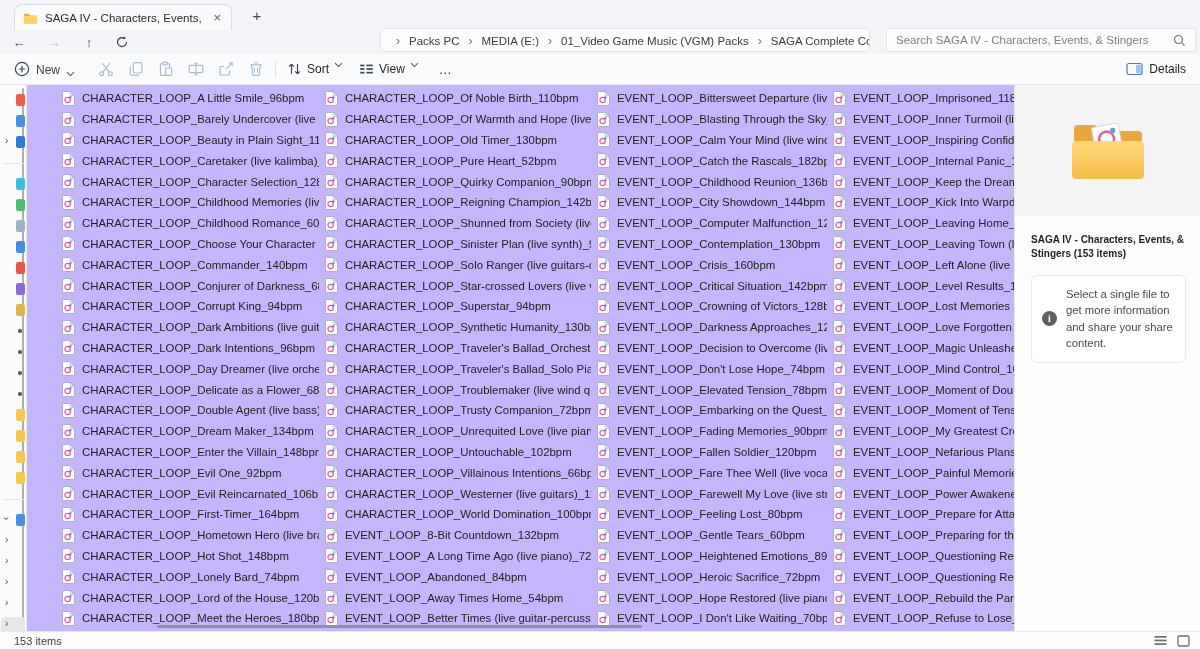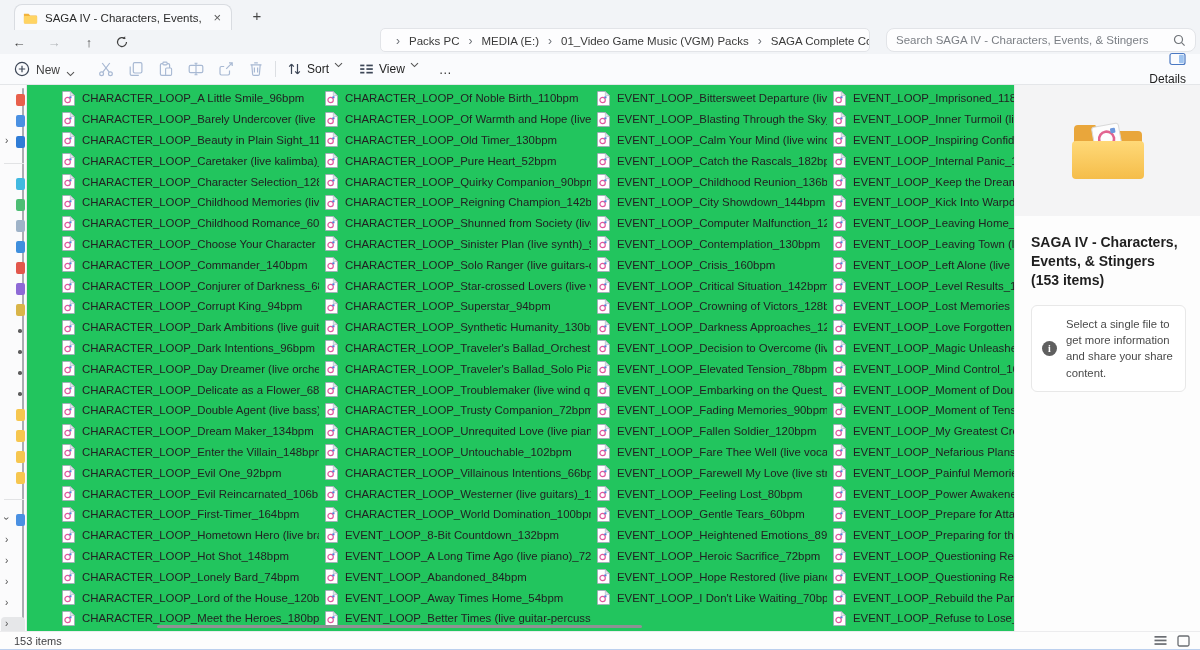--- a/index.html
+++ b/index.html
@@ -25,60 +25,60 @@
   .navbtn { font-size:13px; color:#414141; width:18px; text-align:center; }
   .navbtn.disabled { color:#b3b6ba; }
 
   .addresspill { position:absolute; left:380px; top:-2px; width:490px; height:24px; background:#fdfdfe;
                  border:1px solid #e2e4e8; border-radius:5px; display:flex; align-items:center;
                  padding:0 8px; overflow:hidden; white-space:nowrap; }
   .crumb { font-size:11.5px; color:#3a3a3a; padding:1px 2px; }
   .bc-sep { font-size:12px; color:#6b6f75; padding:0 7px; }
 
   .searchpill { position:absolute; left:886px; top:-2px; width:310px; height:24px; background:#fdfdfe;
-                border:1px solid #e2e4e8; border-radius:8px; display:flex; align-items:center; padding:0 9px; }
+                border:1px solid #e2e4e8; border-radius:2px; display:flex; align-items:center; padding:0 9px; }
   .searchpill input { flex:1; border:none; outline:none; background:transparent; font-size:11.5px;
                       color:#333; font-family:"Liberation Sans",sans-serif; }
   .searchpill input::placeholder { color:#7b7f85; }
 
   
   .tb-new { display:flex; align-items:flex-end; gap:6px; margin-left:14px; font-size:12px; color:#404040; }
   .tb-iconset { display:flex; align-items:center; gap:13px; margin-left:22px; opacity:.75; }
   .tb-ic { width:17px; height:17px; display:flex; align-items:center; justify-content:center; }
   .tb-div { width:1px; height:16px; background:#dcdfe3; margin:0 11px; }
   .tb-drop { display:flex; align-items:flex-start; gap:5px; font-size:12px; color:#1f1f1f; margin-right:16px; }
   .tb-more { font-size:13px; color:#333; letter-spacing:1px; margin-left:4px; }
-  .tb-details { position:absolute; right:14px; display:flex; align-items:flex-end; gap:6px;
-                font-size:12px; color:#1f1f1f;flex-direction:column; }
+  .tb-details { position:absolute; right:14px; display:flex; align-items:flex-start; gap:6px;
+                font-size:12px; color:#1f1f1f; }
 
   
   .sidebar { position:absolute; top:85px; left:0; width:27px; bottom:18px; background:#fbfbfc; overflow:hidden; }
   .sb-vline { position:absolute; top:3px; bottom:8px; left:22px; width:2px; background:#aaadb2; border-radius:2px; }
   .sb-edge { position:absolute; top:0; bottom:0; left:26px; width:1px; background:#e7e8ea; }
   .sb-row { position:absolute; left:1px; width:24px; height:17px; }
   .sb-row.hl { background:#e6e7e9; border-radius:4px; height:19px; }
   .sb-ic { position:absolute; left:15px; top:2px; width:9px; height:12px; border-radius:2px; }
   .sb-chev { position:absolute; left:4px; top:1px; font-size:10px; color:#4c4c4c; }
   .sb-chev.down { transform:rotate(90deg); display:inline-block; }
   .sb-dot { position:absolute; left:17px; top:6px; width:3.5px; height:3.5px; background:#5d5d5d; border-radius:50%; }
   .sb-sep { position:absolute; left:4px; width:20px; height:1px; background:#e2e3e5; }
 
   
-  .content { position:absolute; top:85px; left:27px; width:988px; bottom:18px; background:#22c55e; overflow:hidden; }
+  .content { position:absolute; top:85px; left:27px; width:988px; bottom:18px; background:#c4b5fd; overflow:hidden; }
   .file-col { position:absolute; top:3px; overflow:hidden; }
   .file-row { display:flex; align-items:center; height:20.8px; white-space:nowrap; }
   .file-row svg { flex:0 0 auto; margin:0 7px 0 1px; }
   .file-label { font-size:11.4px; color:#222; }
   .hscroll { position:absolute; left:130px; bottom:3px; width:485px; height:3px; background:#8f9194; border-radius:2px; }
   .content-edge { position:absolute; top:85px; bottom:18px; left:1014px; width:1px; background:#e8e8ea; }
 
   
   .panel { position:absolute; top:85px; right:0; width:185px; bottom:18px; background:#fdfdfd; }
   .panel-hero { height:131px; background:#f4f4f5; display:flex; align-items:center; justify-content:center; }
-  .panel-title { margin:17px 16px 0 16px; font-size:14px; font-weight:bold; color:#1f1f1f; line-height:1.35; }
+  .panel-title { margin:17px 16px 0 16px; font-size:10px; font-weight:bold; color:#1f1f1f; line-height:1.35; }
   .panel-card { margin:15px 14px 0 16px; background:#fff; border:1px solid #e8e8e8; border-radius:6px;
                 padding:10px 10px; display:flex; gap:9px; align-items:center; }
   .info-ic { flex:0 0 auto; width:15px; height:15px; border-radius:50%; background:#5f5f5f; color:#fff;
              font-size:10px; font-weight:bold; text-align:center; line-height:15px; font-family:"Liberation Serif",serif; }
   .panel-card-text { font-size:11.3px; color:#4a4a4a; line-height:1.45; }
 
   
   .statusbar { position:absolute; left:0; right:0; bottom:0; height:18px; background:#fdfdfd;
                border-top:1px solid #ececee; display:flex; align-items:center; }
   .status-count { font-size:11px; color:#3f3f42; margin-left:14px; }
@@ -889,20 +889,29 @@
   </svg>
         <span class="file-label">EVENT_LOOP_Decision to Overcome (live piano)_78bpm</span>
       </div>
       <div class="file-row">
         <svg width="13" height="15" viewBox="0 0 13 15">
     <path d="M1 .5h7.3L12.5 4.6V14a.5.5 0 0 1-.5.5H1A.5.5 0 0 1 .5 14V1A.5.5 0 0 1 1 .5z" fill="#ffffff" stroke="#a6adba" stroke-width="0.9"></path>
     <path d="M8.3.7l4 3.9h-4z" fill="#e4e8ee" stroke="#a6adba" stroke-width="0.6"></path>
     <circle cx="5.6" cy="9" r="2.7" fill="none" stroke="#e2589e" stroke-width="1.2"></circle>
     <rect x="7.4" y="5.2" width="2.1" height="2.1" rx="0.4" fill="#4f86d8"></rect>
   </svg>
+        <span class="file-label">EVENT_LOOP_Don't Lose Hope_74bpm</span>
+      </div>
+      <div class="file-row">
+        <svg width="13" height="15" viewBox="0 0 13 15">
+    <path d="M1 .5h7.3L12.5 4.6V14a.5.5 0 0 1-.5.5H1A.5.5 0 0 1 .5 14V1A.5.5 0 0 1 1 .5z" fill="#ffffff" stroke="#a6adba" stroke-width="0.9"></path>
+    <path d="M8.3.7l4 3.9h-4z" fill="#e4e8ee" stroke="#a6adba" stroke-width="0.6"></path>
+    <circle cx="5.6" cy="9" r="2.7" fill="none" stroke="#e2589e" stroke-width="1.2"></circle>
+    <rect x="7.4" y="5.2" width="2.1" height="2.1" rx="0.4" fill="#4f86d8"></rect>
+  </svg>
         <span class="file-label">EVENT_LOOP_Elevated Tension_78bpm</span>
       </div>
       <div class="file-row">
         <svg width="13" height="15" viewBox="0 0 13 15">
     <path d="M1 .5h7.3L12.5 4.6V14a.5.5 0 0 1-.5.5H1A.5.5 0 0 1 .5 14V1A.5.5 0 0 1 1 .5z" fill="#ffffff" stroke="#a6adba" stroke-width="0.9"></path>
     <path d="M8.3.7l4 3.9h-4z" fill="#e4e8ee" stroke="#a6adba" stroke-width="0.6"></path>
     <circle cx="5.6" cy="9" r="2.7" fill="none" stroke="#e2589e" stroke-width="1.2"></circle>
     <rect x="7.4" y="5.2" width="2.1" height="2.1" rx="0.4" fill="#4f86d8"></rect>
   </svg>
         <span class="file-label">EVENT_LOOP_Embarking on the Quest_140bpm</span>

